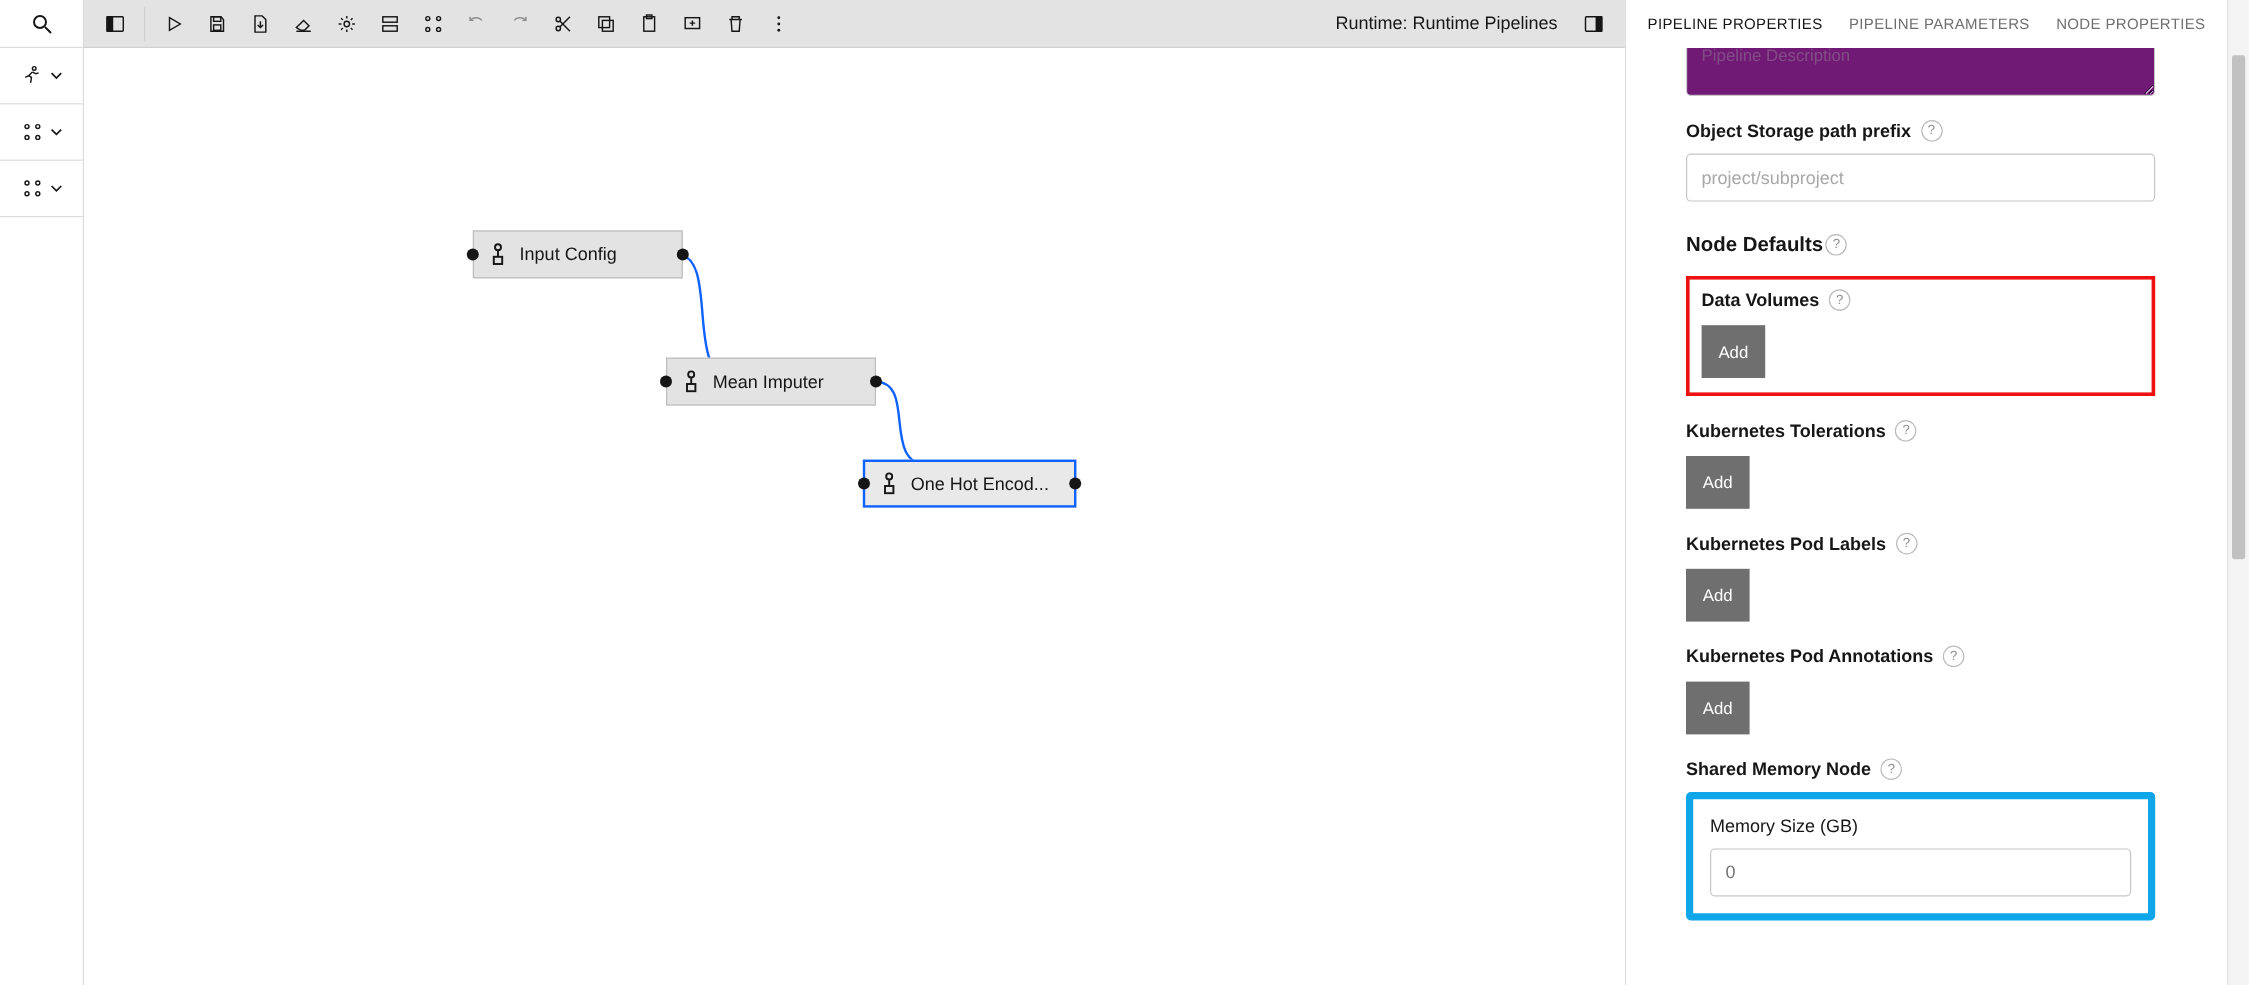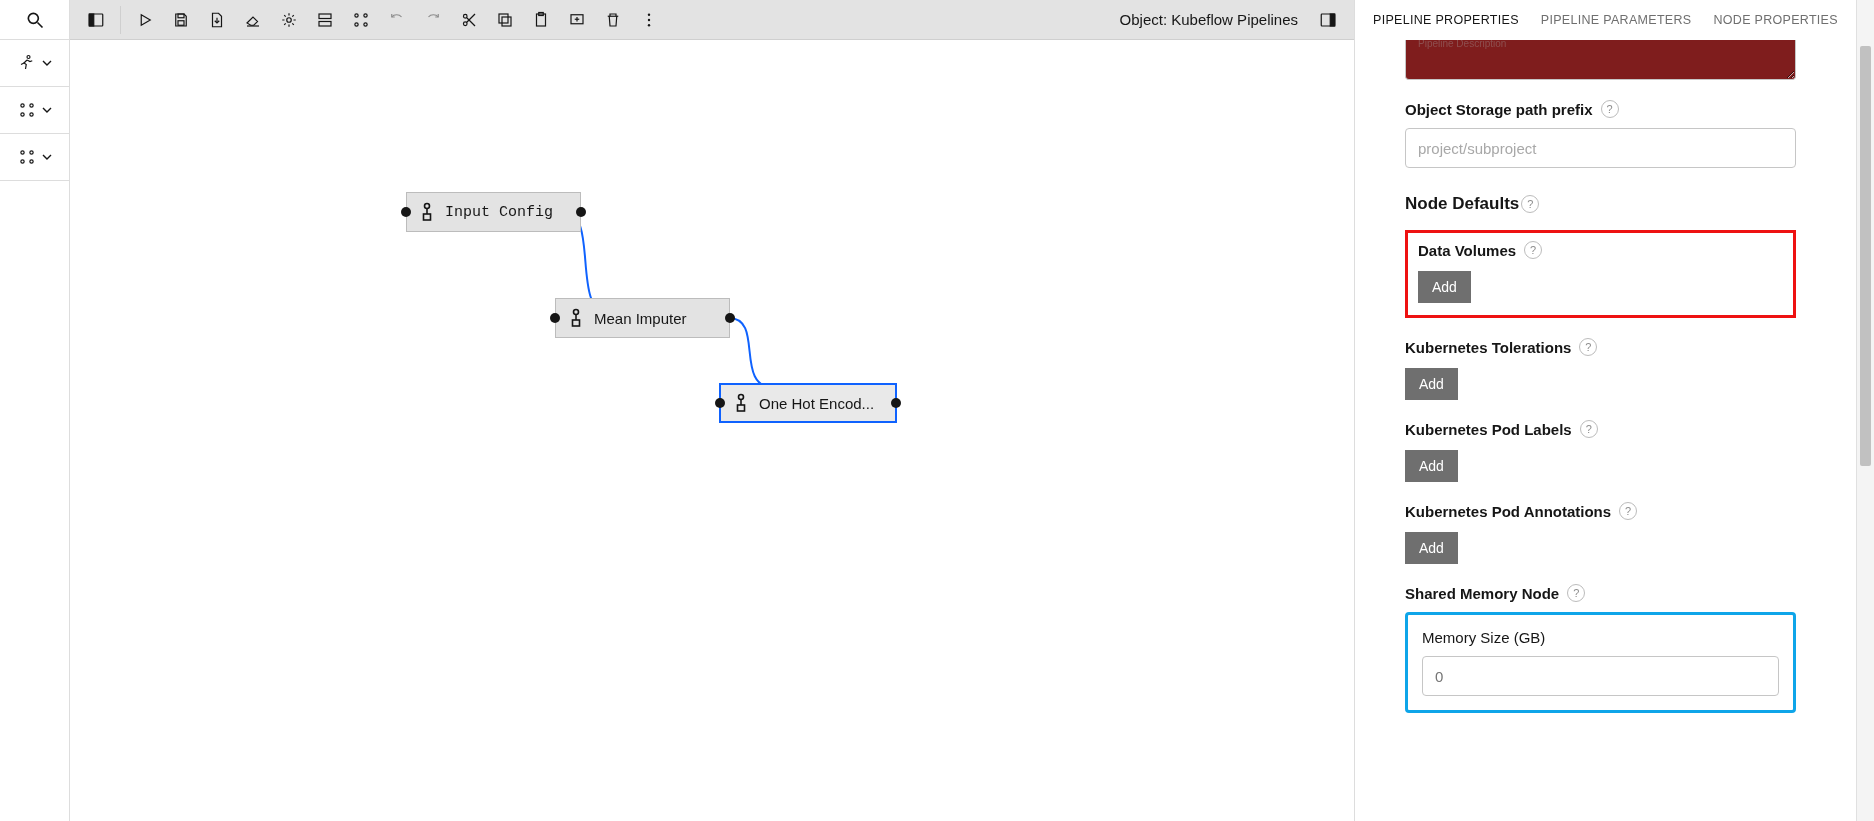--- a/index.html
+++ b/index.html
@@ -72,36 +72,36 @@
     border:1px solid #bcbcbc; border-radius:50%; font-size:11px; color:#8d8d8d; cursor:default;
     font-weight:400;
   }
   .text-input {
     width:100%; height:40px; border:1px solid #c6c6c6; border-radius:4px; padding:0 12px;
     font-size:15px; margin-top:10px; background:#fff; color:#ec4899;
   }
   .text-input::placeholder { color:#a8a8a8; }
   .textarea-stub {
     width:100%; height:40px; border:1px solid #c6c6c6; border-top:none; border-radius:0 0 4px 4px; padding:8px 12px;
-    font-size:10px; color:#a8a8a8; resize:both; overflow:auto; background:#7f1d1d;
+    font-size:14px; color:#a8a8a8; resize:both; overflow:auto; background:#701a75;
     position:relative;
   }
   .add-btn {
-    display:inline-flex; align-items:center; justify-content:center; height:32px; padding:0 14px;
+    display:inline-flex; align-items:center; justify-content:center; height:44px; padding:0 14px;
     background:#6f6f6f; color:#fff; font-size:14px; border:none; cursor:pointer; margin-top:12px;
   }
   .highlight-box {
     border:3px solid #e11; padding:8px 10px 12px 10px; margin-top:16px;
   }
   .subfield-label { font-size:15px; font-weight:400; margin-top:2px; }
   .number-input {
     width:100%; height:40px; border:1px solid #c6c6c6; border-radius:4px; padding:0 12px;
     font-size:15px; margin-top:10px; color:#a8a8a8; background:#fff;
   }
-  .inset-group { border:3px solid #0ea5e9; border-radius:4px; padding:12px 14px 14px 14px; margin-top:10px; }
+  .inset-group { border:6px solid #0ea5e9; border-radius:4px; padding:12px 14px 14px 14px; margin-top:10px; }
 
   .right-scrollbar { width:18px; background:#f4f4f4; position:relative; border-left:1px solid #e0e0e0; }
   .right-scrollbar .thumb { position:absolute; left:3px; right:3px; top:46px; height:420px; background:#c1c1c1; border-radius:2px; }
 
   
   .ico { width:18px; height:18px; }
   .ico-lg { width:20px; height:20px; }
 </style>
 </head>
 <body>
@@ -256,39 +256,39 @@
         <div class="tool-btn">
             <svg class="ico" viewBox="0 0 24 24" fill="#161616">
               <circle cx="12" cy="5" r="1.6"></circle>
               <circle cx="12" cy="12" r="1.6"></circle>
               <circle cx="12" cy="19" r="1.6"></circle>
             </svg>
           </div>
       </div>
 
       <div class="spacer"></div>
-      <div class="runtime-label">Object: Kubeflow Pipelines</div>
+      <div class="runtime-label">Runtime: Runtime Pipelines</div>
       <div class="tool-btn">
         <svg class="ico" viewBox="0 0 24 24" fill="none" stroke="#161616" stroke-width="1.6">
             <rect x="3" y="4" width="18" height="16" rx="1"></rect>
             <rect x="15" y="4" width="6" height="16" fill="#161616"></rect>
           </svg>
       </div>
     </div>
 
     <div class="canvas">
 
       <svg class="edge" style="left:490px; top:168px;" width="60" height="120">
         <path d="M4,4 C40,4 10,106 50,106"></path>
       </svg>
       <svg class="edge" style="left:655px; top:274px;" width="60" height="90">
         <path d="M4,4 C40,4 8,74 50,74"></path>
       </svg>
 
-      <div class="node" style="left:336px; top:152px; width:175px;font-family:Liberation Mono, monospace;">
+      <div class="node" style="left:324px; top:152px; width:175px;">
         <span class="port in"></span>
         <span class="node-icon">
           <svg width="16" height="20" viewBox="0 0 16 20" fill="none" stroke="#161616" stroke-width="1.6">
               <circle cx="8" cy="4" r="2.5"></circle>
               <line x1="8" y1="6.5" x2="8" y2="12"></line>
               <rect x="4.5" y="12" width="7" height="6"></rect>
             </svg>
         </span>
         <span class="node-label">Input Config</span>
         <span class="port out"></span>

